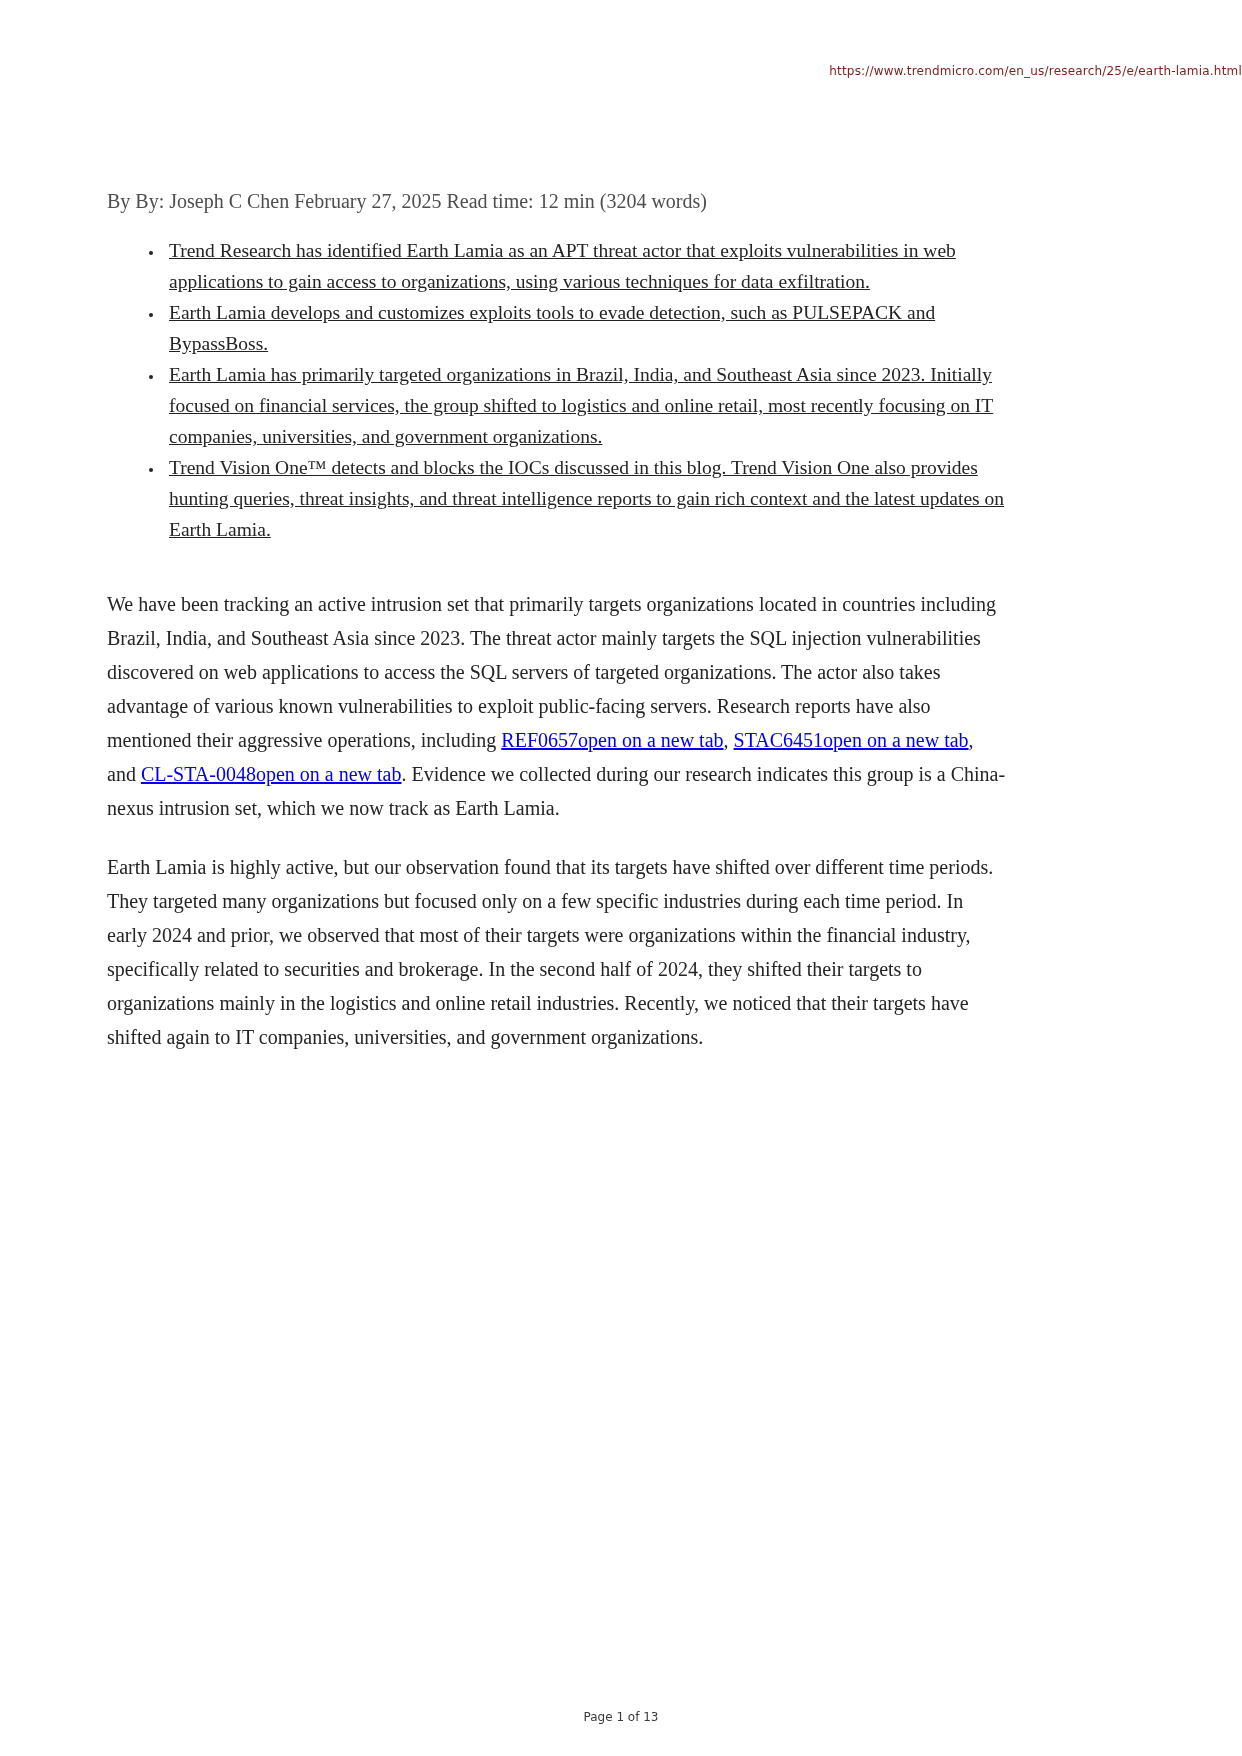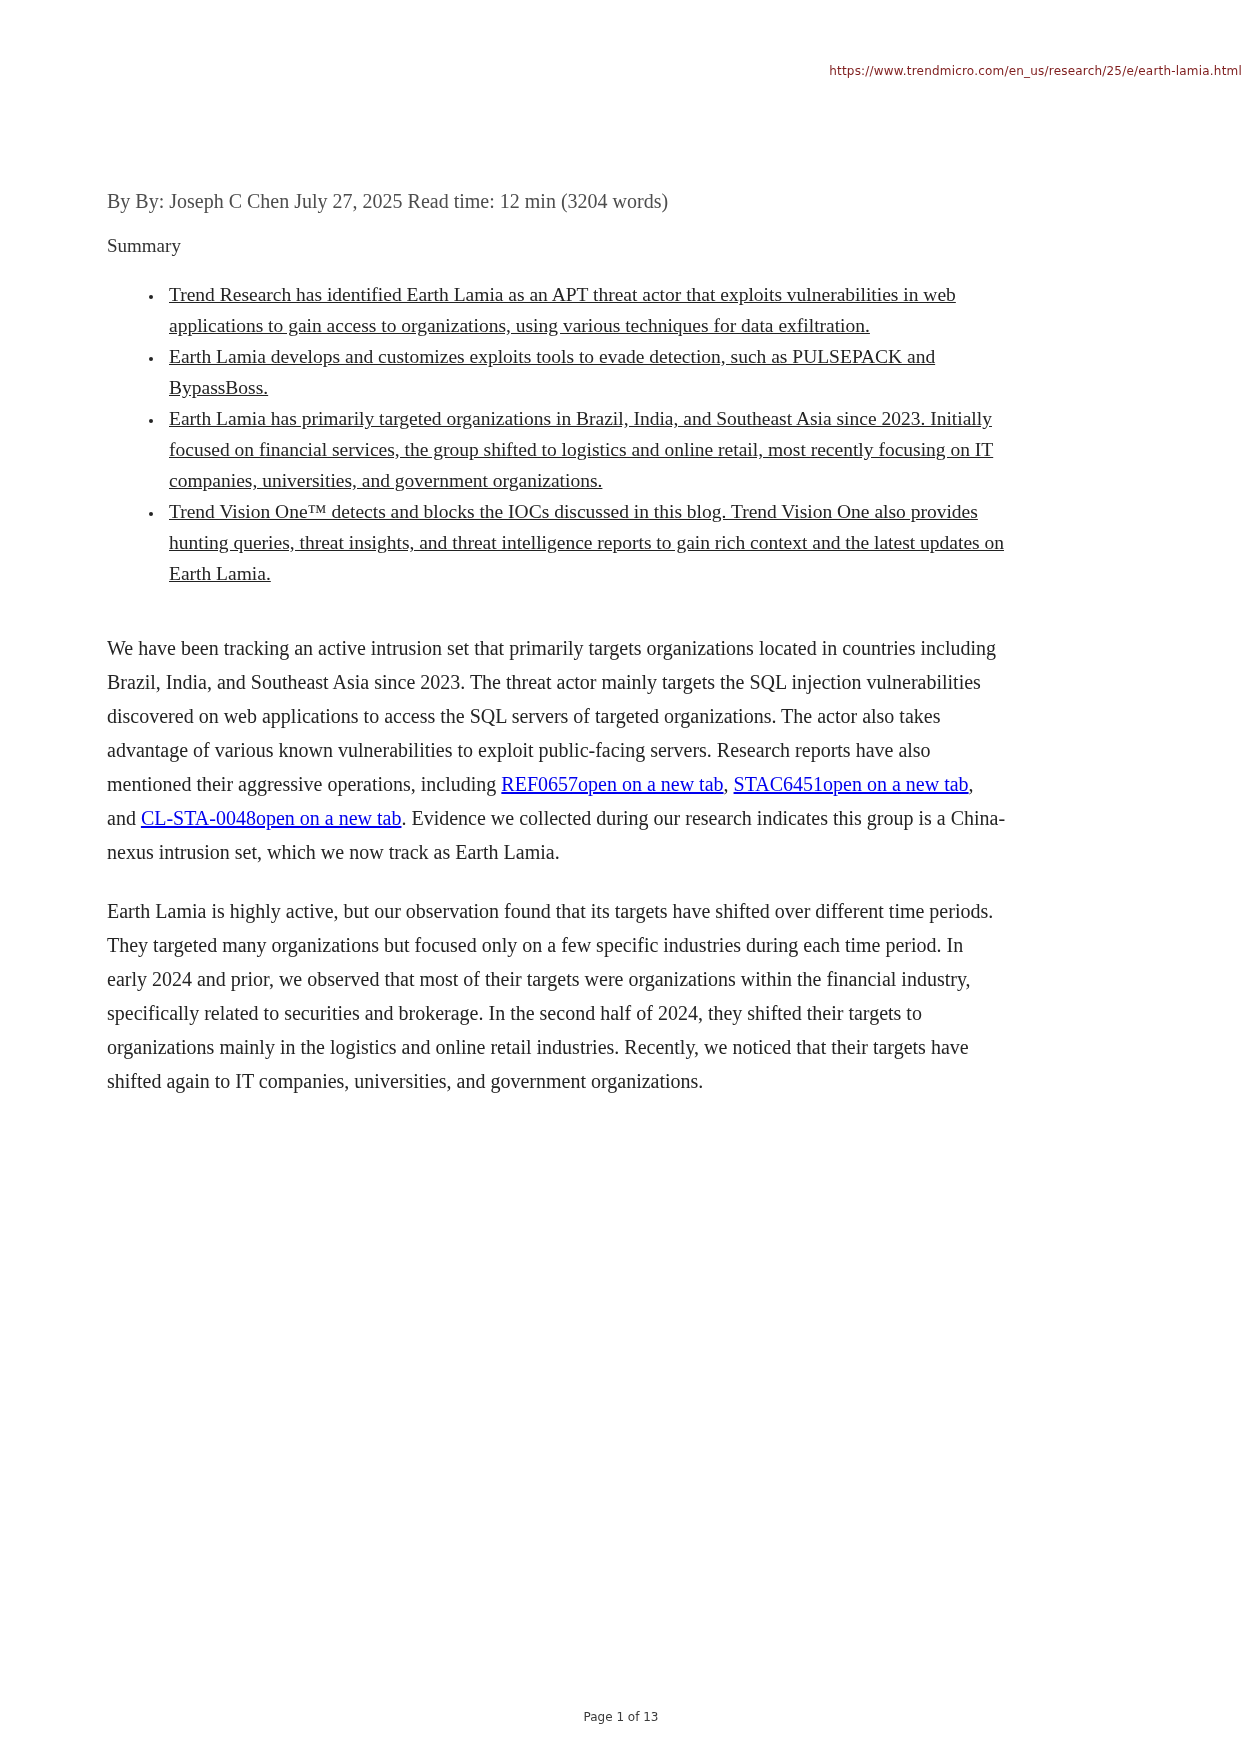--- a/index.html
+++ b/index.html
@@ -90,24 +90,23 @@
   }
 </style>
 </head>
 <body>
 
 <div class="url-header">https://www.trendmicro.com/en_us/research/25/e/earth-lamia.html</div>
 
 <div class="content">
 
 
-  <div class="byline">By By: Joseph C Chen July 27, 2025 Read time: 12 min (3204 words)</div>
+  <div class="byline">By By: Joseph C Chen February 27, 2025 Read time: 12 min (3204 words)</div>
 
 
-  <h2 class="section-heading">Summary</h2>
 
   <ul class="summary-list">
       <li>Trend Research has identified Earth Lamia as an APT threat actor that exploits vulnerabilities in web applications to gain access to organizations, using various techniques for data exfiltration.</li>
       <li>Earth Lamia develops and customizes exploits tools to evade detection, such as PULSEPACK and BypassBoss.</li>
       <li>Earth Lamia has primarily targeted organizations in Brazil, India, and Southeast Asia since 2023. Initially focused on financial services, the group shifted to logistics and online retail, most recently focusing on IT companies, universities, and government organizations.</li>
       <li>Trend Vision One™ detects and blocks the IOCs discussed in this blog. Trend Vision One also provides hunting queries, threat insights, and threat intelligence reports to gain rich context and the latest updates on Earth Lamia.</li>
     </ul>
 
 
   <div class="paragraphs">

